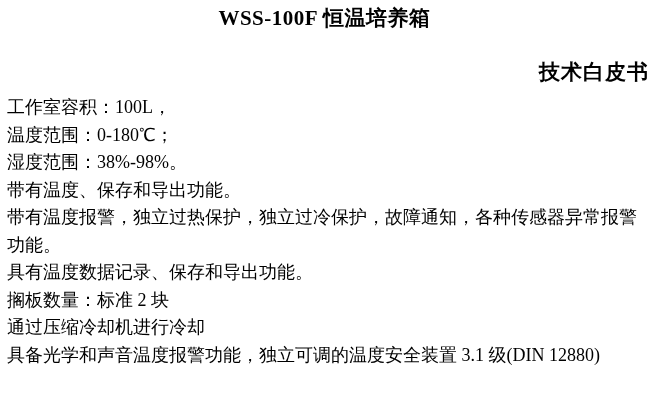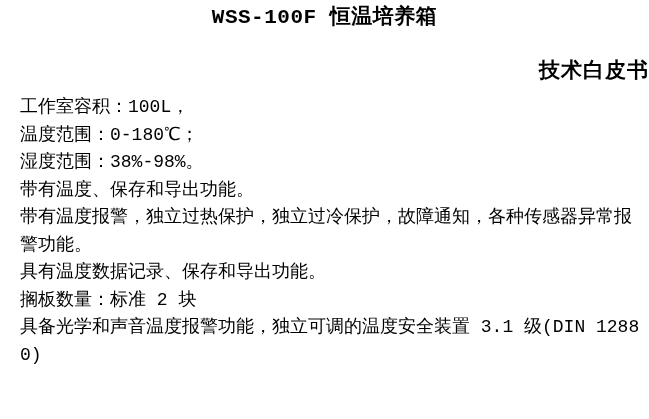--- a/index.html
+++ b/index.html
@@ -7,21 +7,21 @@
     padding: 0;
     background: #ffffff;
   }
   .doc {
     position: relative;
     width: 649px;
     height: 419px;
     background: #ffffff;
     color: #000000;
     overflow: hidden;
-    font-family: Liberation Mono, monospace;
+    font-family: Liberation Serif, serif;
   }
   .doc-title {
     margin: 0;
     padding-top: 6px;
     text-align: center;
     font-size: 21px;
     line-height: 24px;
     font-weight: bold;
     letter-spacing: 0.5px;
     white-space: nowrap;
@@ -31,21 +31,21 @@
     margin-top: 30px;
     text-align: right;
     font-size: 21px;
     line-height: 24px;
     font-weight: bold;
     letter-spacing: 1px;
     white-space: nowrap;
   }
   .doc-body {
     margin-top: 10px;
-    padding-left: 20px;
+    padding-left: 7px;
     padding-right: 1px;
   }
   .spec-line {
     margin: 0;
     font-size: 18px;
     line-height: 27.5px;
     font-weight: normal;
     word-break: break-all;
   }
 </style>
@@ -58,15 +58,16 @@
   <h2 class="doc-subtitle">技术白皮书</h2>
 
   <div class="doc-body">
     <p class="spec-line">工作室容积：100L，</p>
     <p class="spec-line">温度范围：0-180℃；</p>
     <p class="spec-line">湿度范围：38%-98%。</p>
     <p class="spec-line">带有温度、保存和导出功能。</p>
     <p class="spec-line">带有温度报警，独立过热保护，独立过冷保护，故障通知，各种传感器异常报警功能。</p>
     <p class="spec-line">具有温度数据记录、保存和导出功能。</p>
     <p class="spec-line">搁板数量：标准 2 块</p>
+    <p class="spec-line">通过压缩冷却机进行冷却</p>
     <p class="spec-line">具备光学和声音温度报警功能，独立可调的温度安全装置 3.1 级(DIN 12880)</p>
   </div>
 </div>
 
 </body></html>

